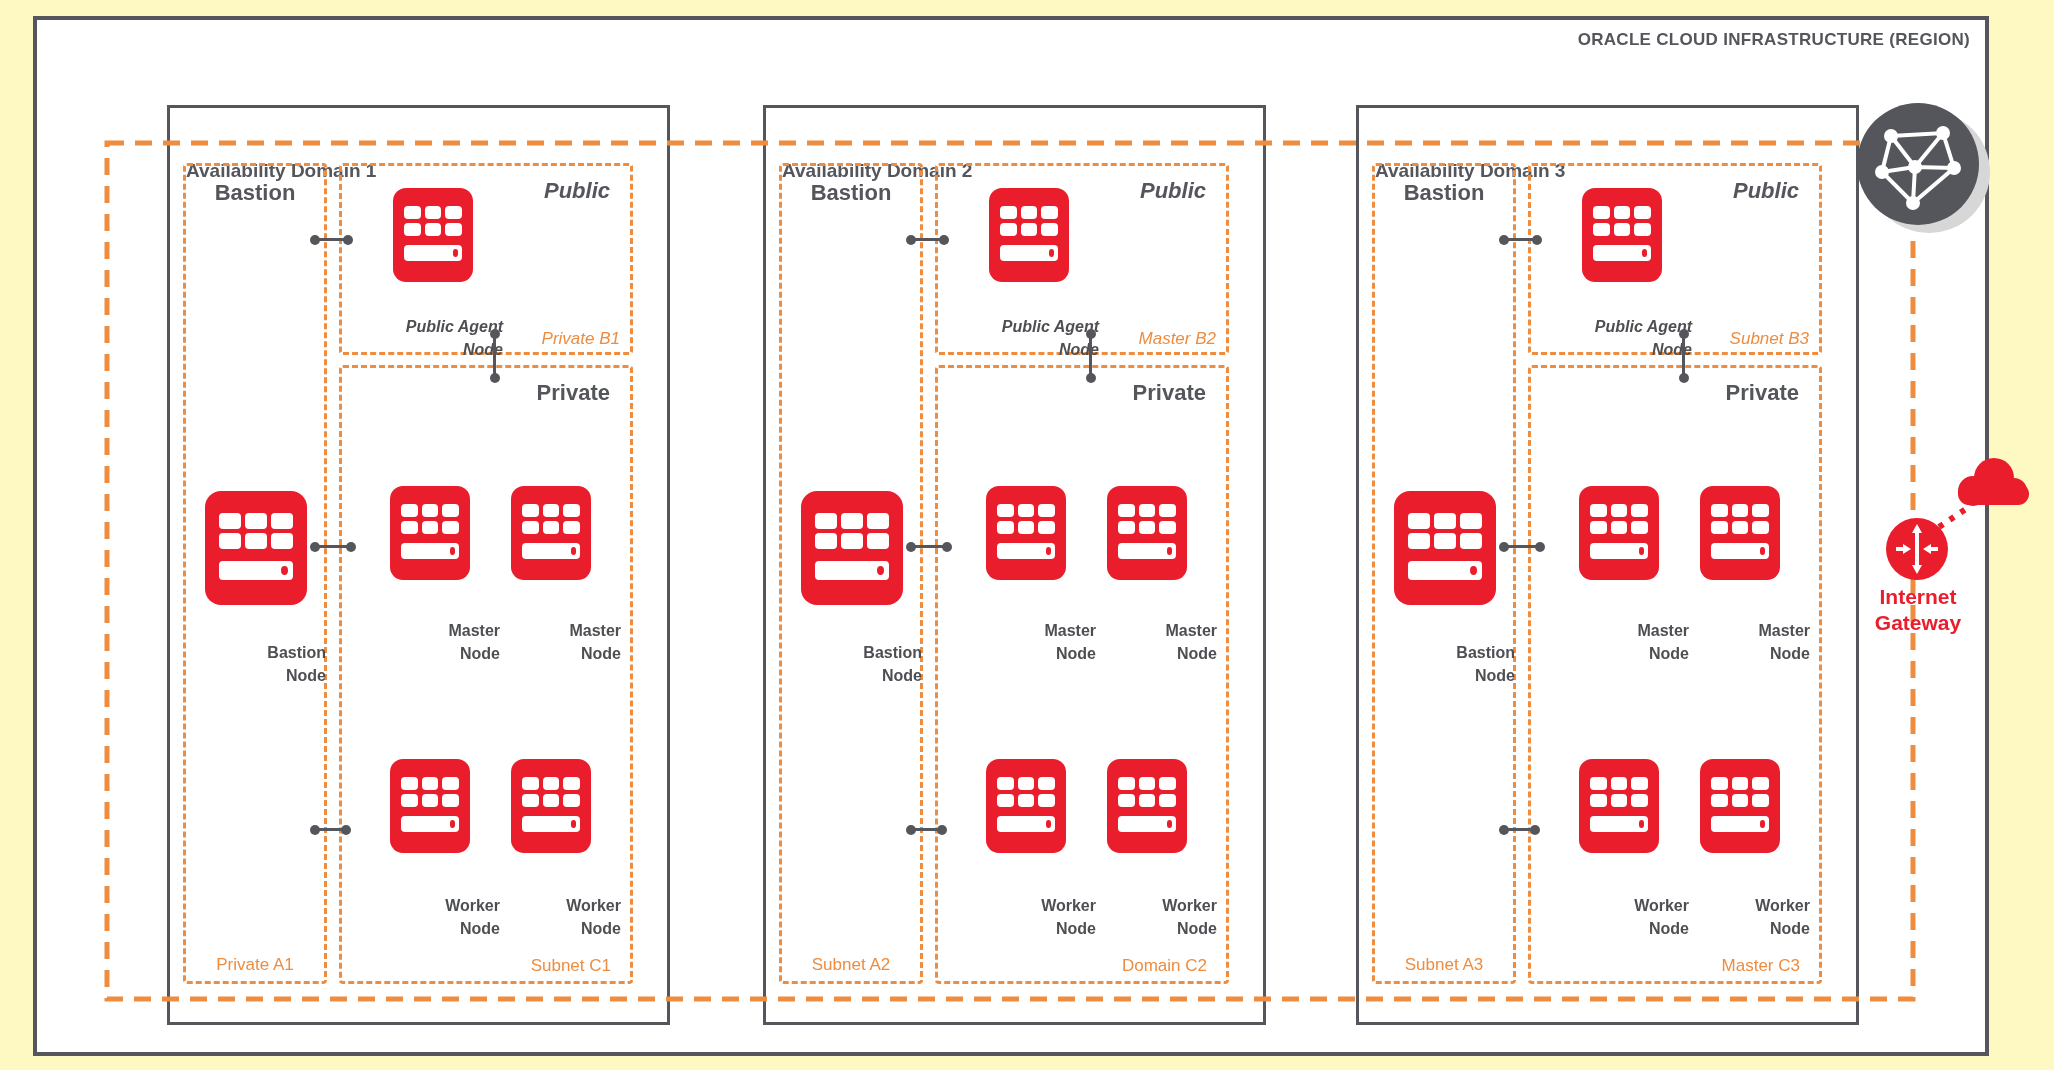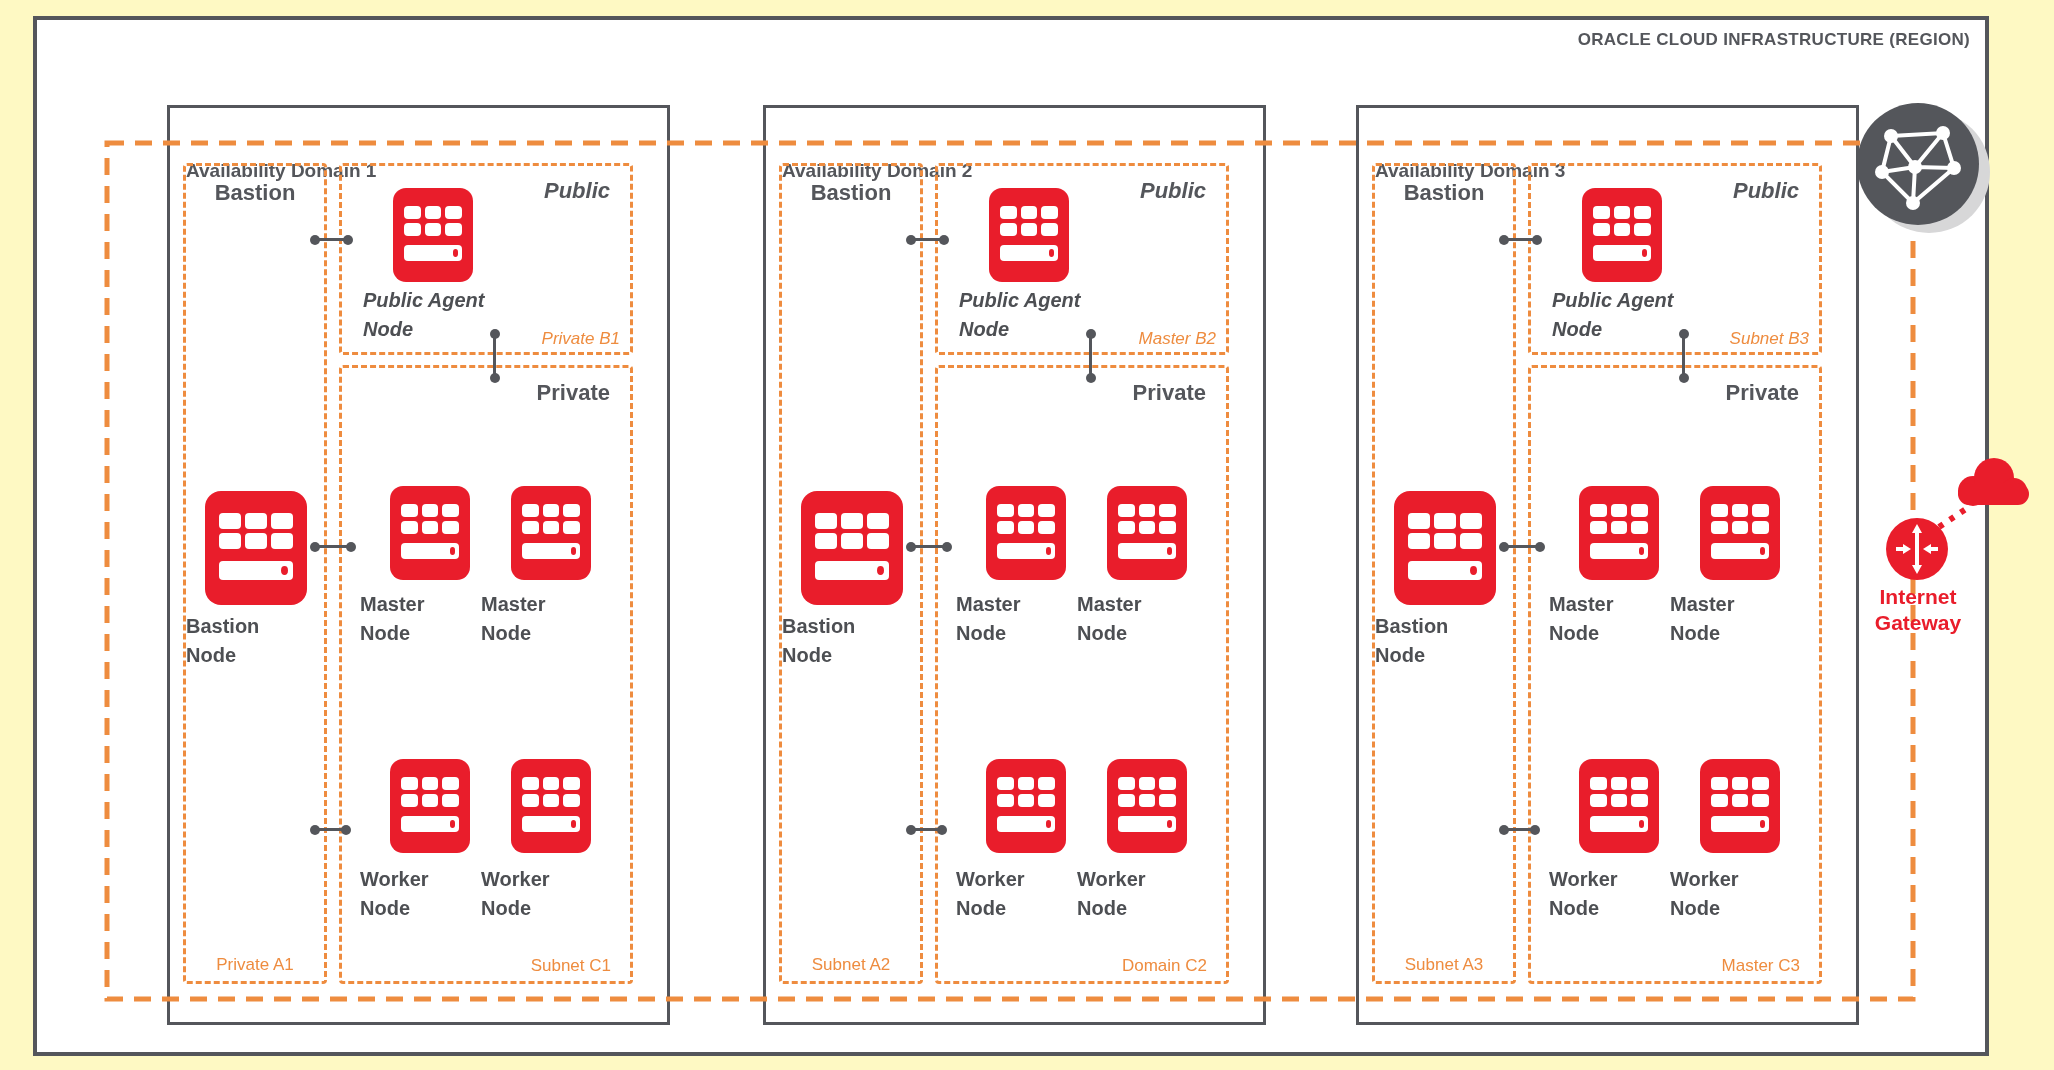--- a/index.html
+++ b/index.html
@@ -24,22 +24,22 @@
 
   .tier-title { position:absolute; font-size:22px; font-weight:bold; color:#54565B; white-space:nowrap; }
   .t-center { left:0; right:0; top:14px; text-align:center; }
   .t-right  { right:20px; top:12px; }
 
   .subnet-tag { position:absolute; font-size:17px; color:#EE8C3F; white-space:nowrap; }
   .tag-center { left:0; right:0; bottom:6px; text-align:center; }
   .tag-right  { right:19px; bottom:5px; }
   .tag-right-low { right:10px; bottom:3px; }
 
-  .node-label { position:absolute; width:140px; text-align:left; font-size:20px; font-weight:bold;
-                color:#4D4F53; line-height:1.45; white-space:pre-line; }
+  .node-label { position:absolute; width:140px; text-align:right; font-size:16px; font-weight:bold;
+                color:#4D4F53; line-height:1.45; white-space:pre-line;margin-top:29px; }
 
   
   .chip { position:absolute; background:#E91D2B; border-radius:13px; }
   .chip-sm { width:80px;  height:94px; }
   .chip-lg { width:102px; height:114px; border-radius:16px; }
   .chip i { display:block; position:absolute; }
   .chip .cell { width:21%; height:14%; background:#fff; border-radius:4px; }
   .chip .r1 { top:19%; } .chip .r2 { top:37%; }
   .chip .c1 { left:14%; } .chip .c2 { left:39.5%; } .chip .c3 { left:65%; }
   .chip .bar { left:14%; top:61%; width:72%; height:17%; background:#fff; border-radius:4px; }

